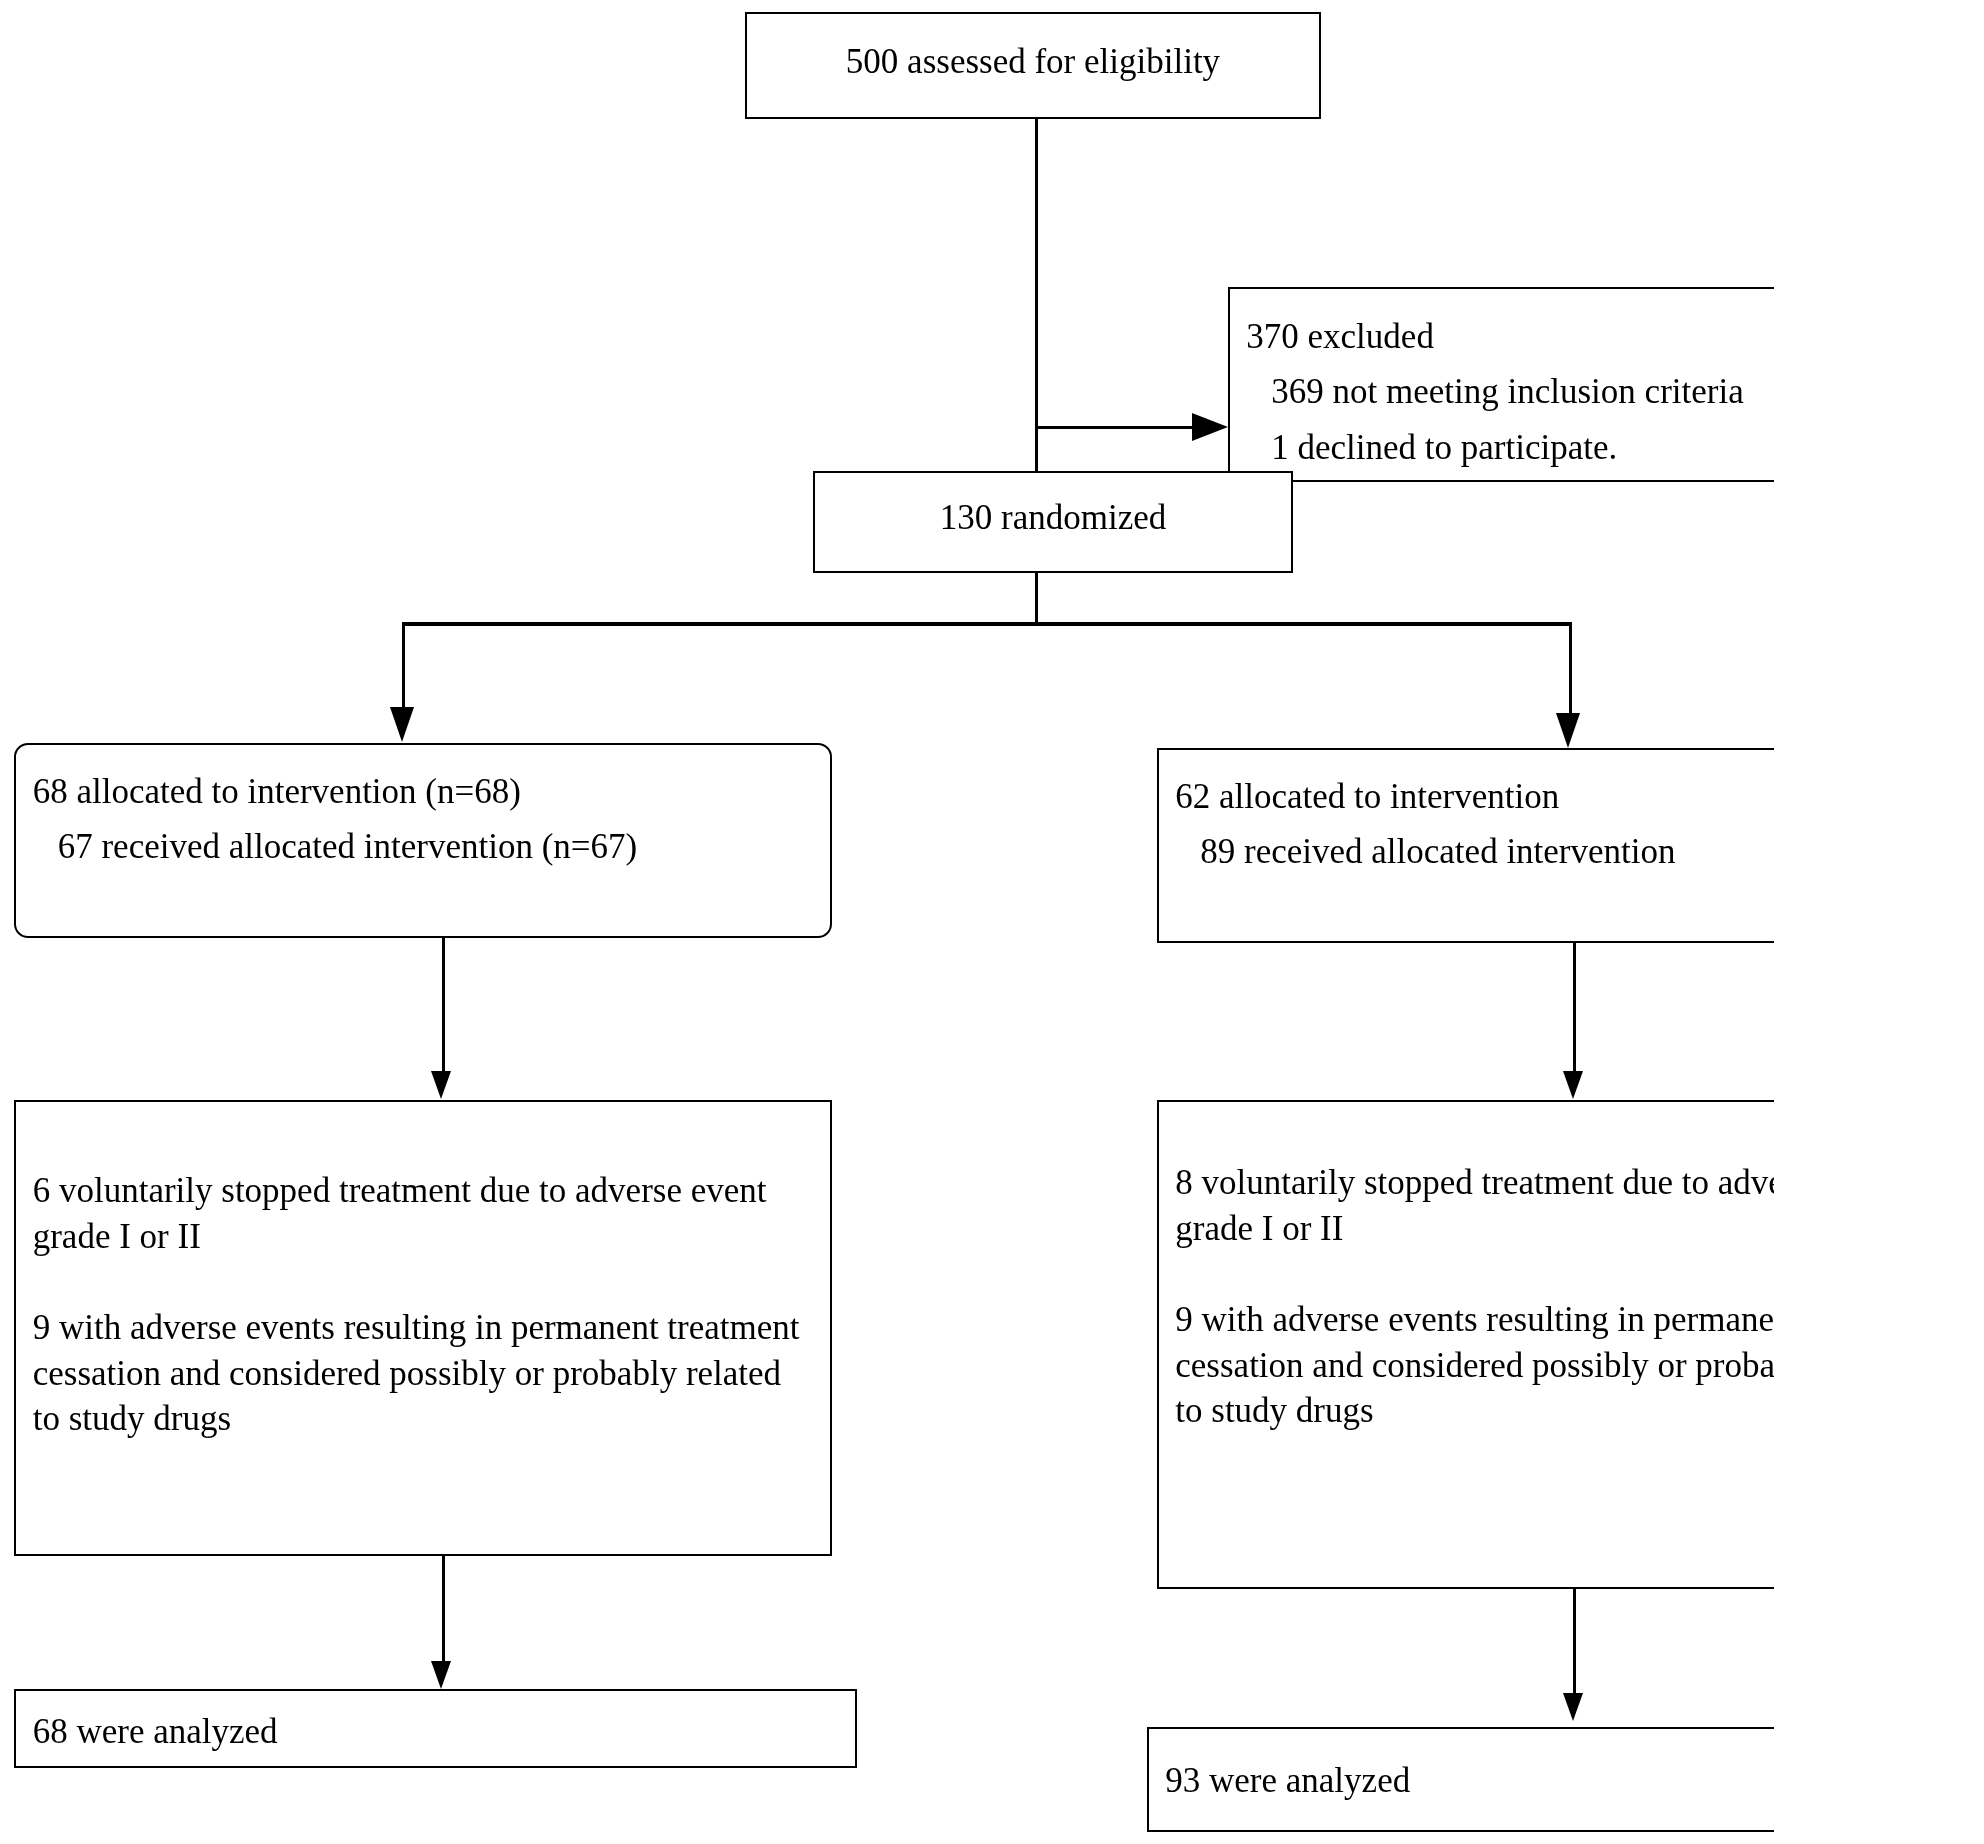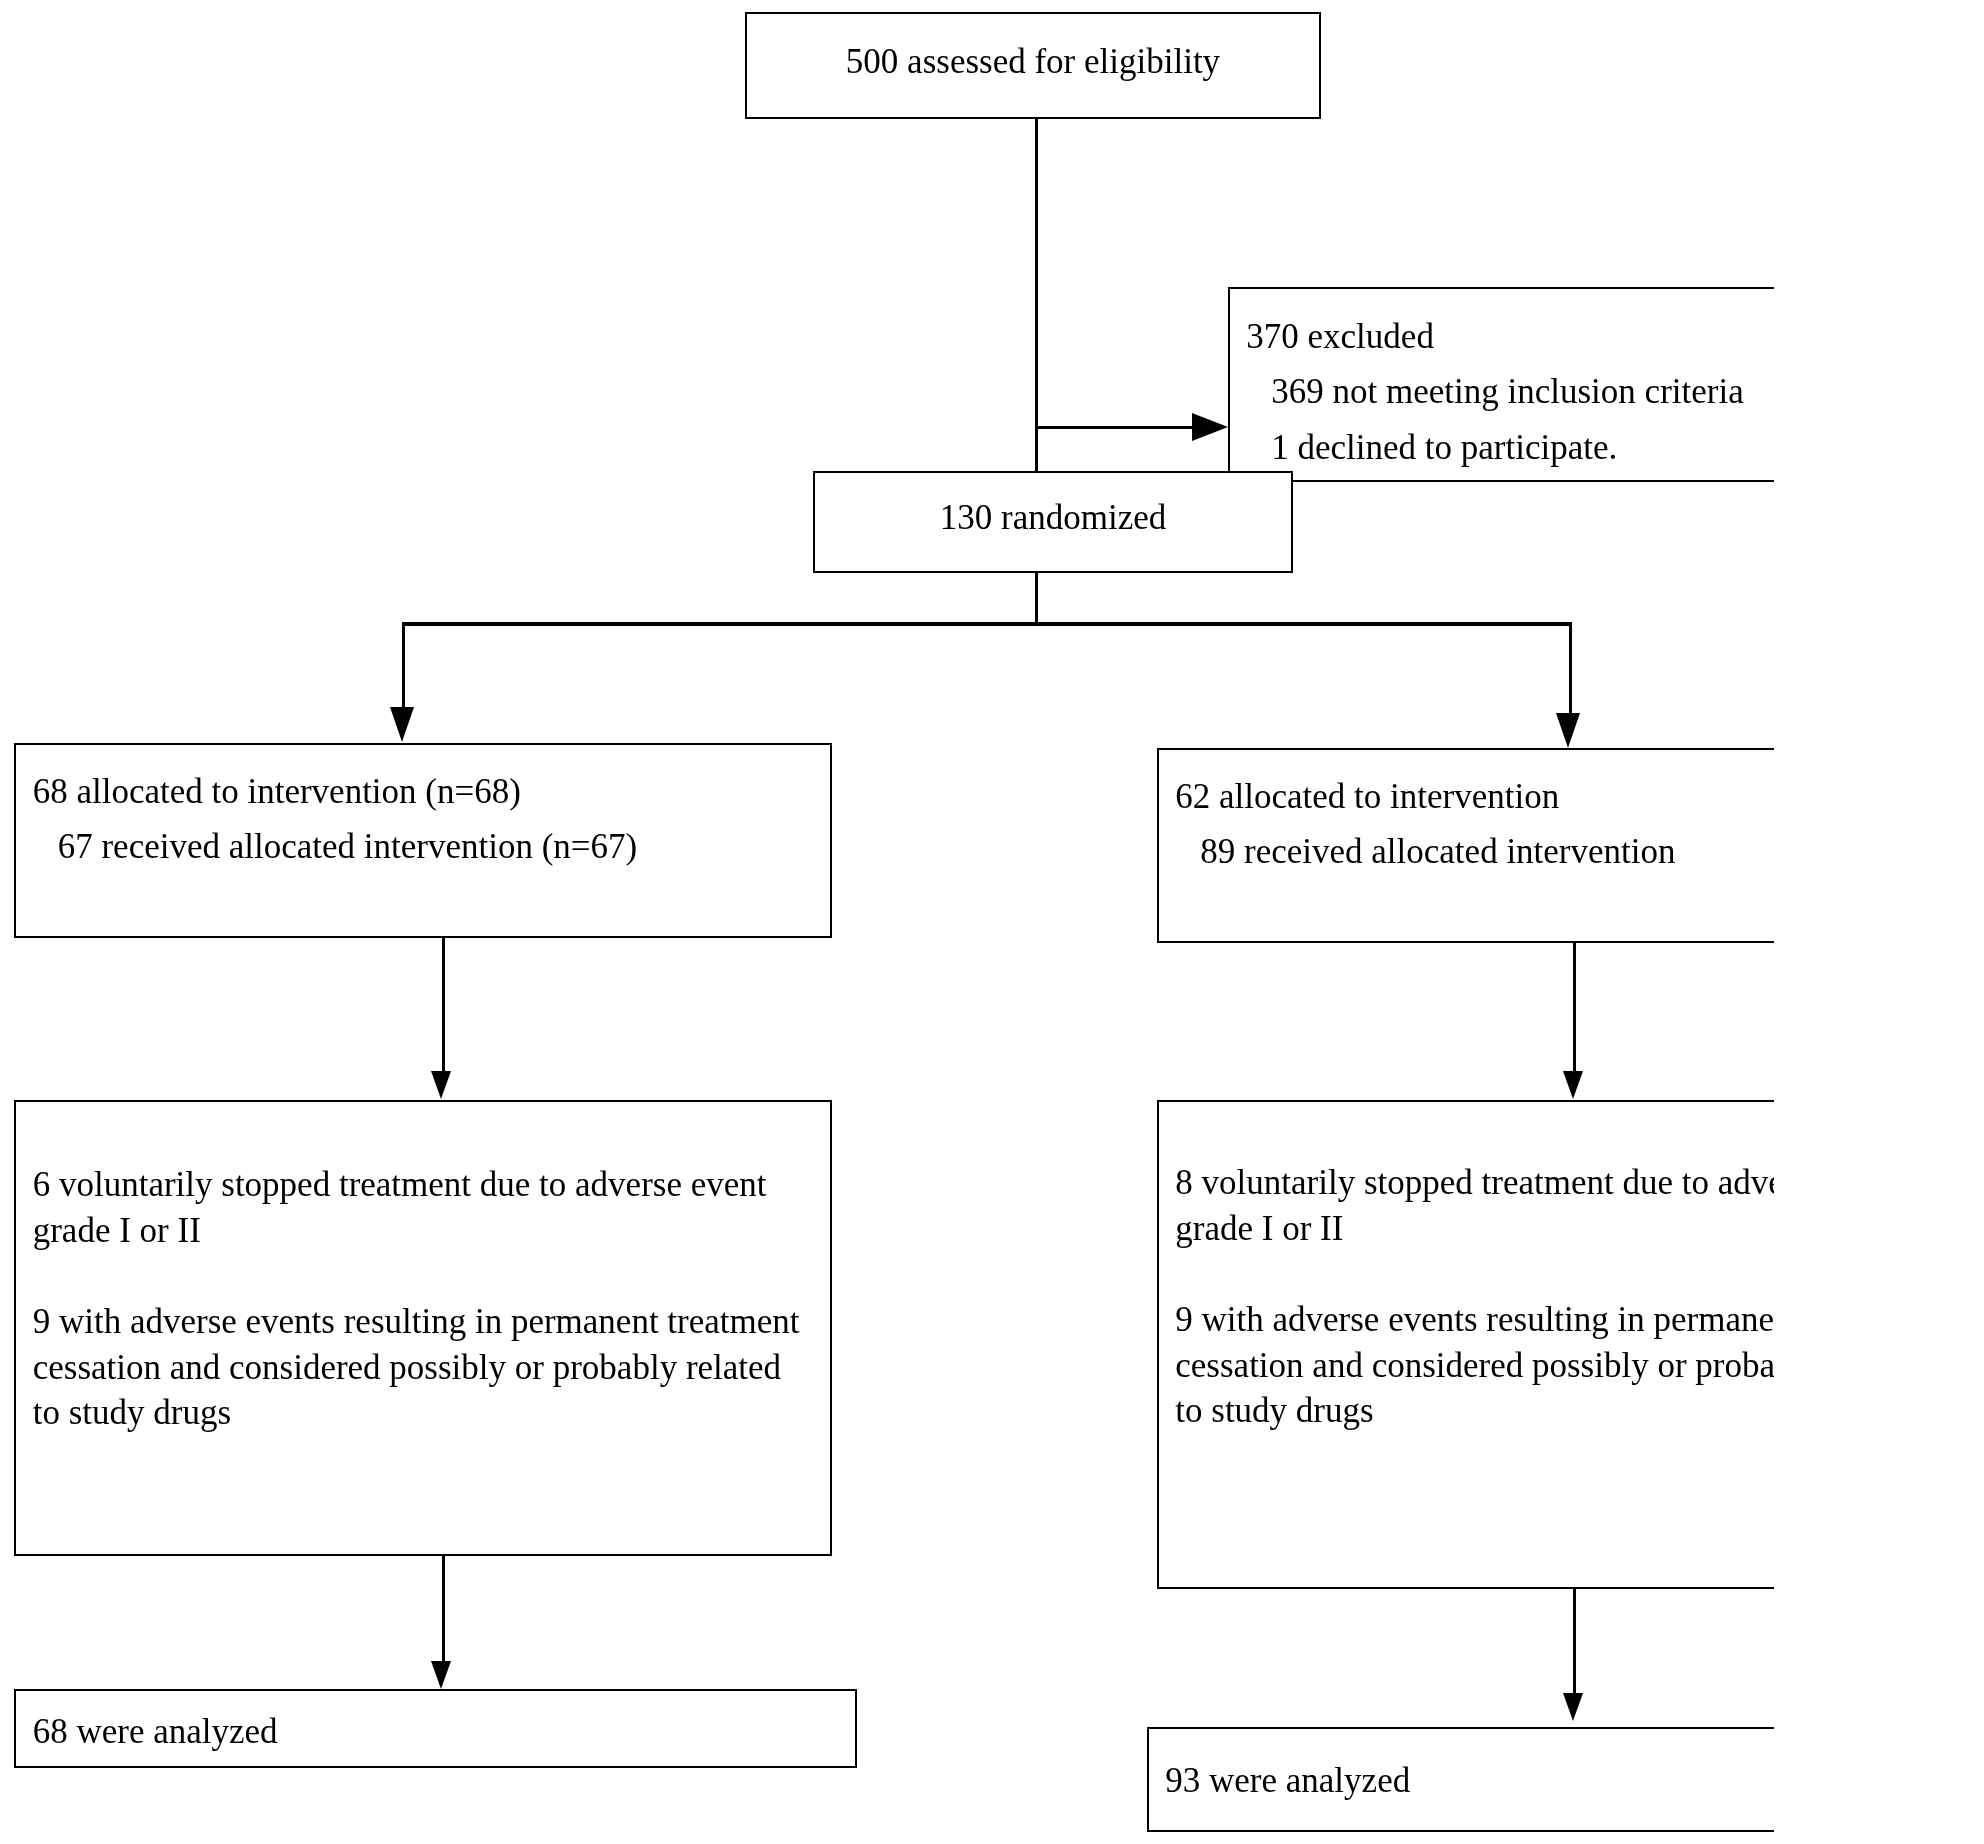--- a/index.html
+++ b/index.html
@@ -58,42 +58,42 @@
 
   <div class="vline" style="left:1035px;top:572px;height:53px;"></div>
   <div class="hline thick" style="left:402px;top:622px;width:1169px;"></div>
 
   <div class="vline" style="left:402px;top:622px;height:86px;"></div>
   <div class="arrow-down" style="left:390px;top:707px;"></div>
 
   <div class="vline" style="left:1569px;top:622px;height:92px;"></div>
   <div class="arrow-down" style="left:1556px;top:713px;"></div>
 
-  <div class="box" style="left:14.4px;top:743px;width:818px;height:195px;">
+  <div class="box" style="left:14.4px;top:743px;width:818px;height:195px;border-radius:14px;">
     <div class="txt t-body2" style="top:19px;">
       <p class="para line">68 allocated to intervention (n=68)</p>
       <p class="para line indent">67 received allocated intervention (n=67)</p>
     </div>
   </div>
 
   <div class="box" style="left:1157px;top:748px;width:816px;height:195px;">
     <div class="txt t-body2" style="top:19px;">
       <p class="para line">62 allocated to intervention</p>
       <p class="para line indent">89 received allocated intervention</p>
     </div>
   </div>
 
   <div class="vline" style="left:442px;top:938px;height:134px;"></div>
   <div class="arrow-down sm" style="left:431px;top:1071px;"></div>
 
   <div class="vline" style="left:1573px;top:943px;height:130px;"></div>
   <div class="arrow-down sm" style="left:1563px;top:1071px;"></div>
 
   <div class="box" style="left:14.4px;top:1100px;width:818px;height:456px;">
-    <div class="txt t-body" style="top:60px;">
+    <div class="txt t-body" style="top:66px;">
       <p class="para">6 voluntarily stopped treatment due to adverse event grade I or II</p>
       <p class="para" style="margin-top:46px;">9 with adverse events resulting in permanent treatment cessation and considered possibly or probably related to study drugs</p>
     </div>
   </div>
 
   <div class="box" style="left:1157px;top:1100px;width:816px;height:489px;">
     <div class="txt t-body" style="top:58px;">
       <p class="para">8 voluntarily stopped treatment due to adverse events grade I or II</p>
       <p class="para" style="margin-top:46px;">9 with adverse events resulting in permanent treatment cessation and considered possibly or probably related to study drugs</p>
     </div>

